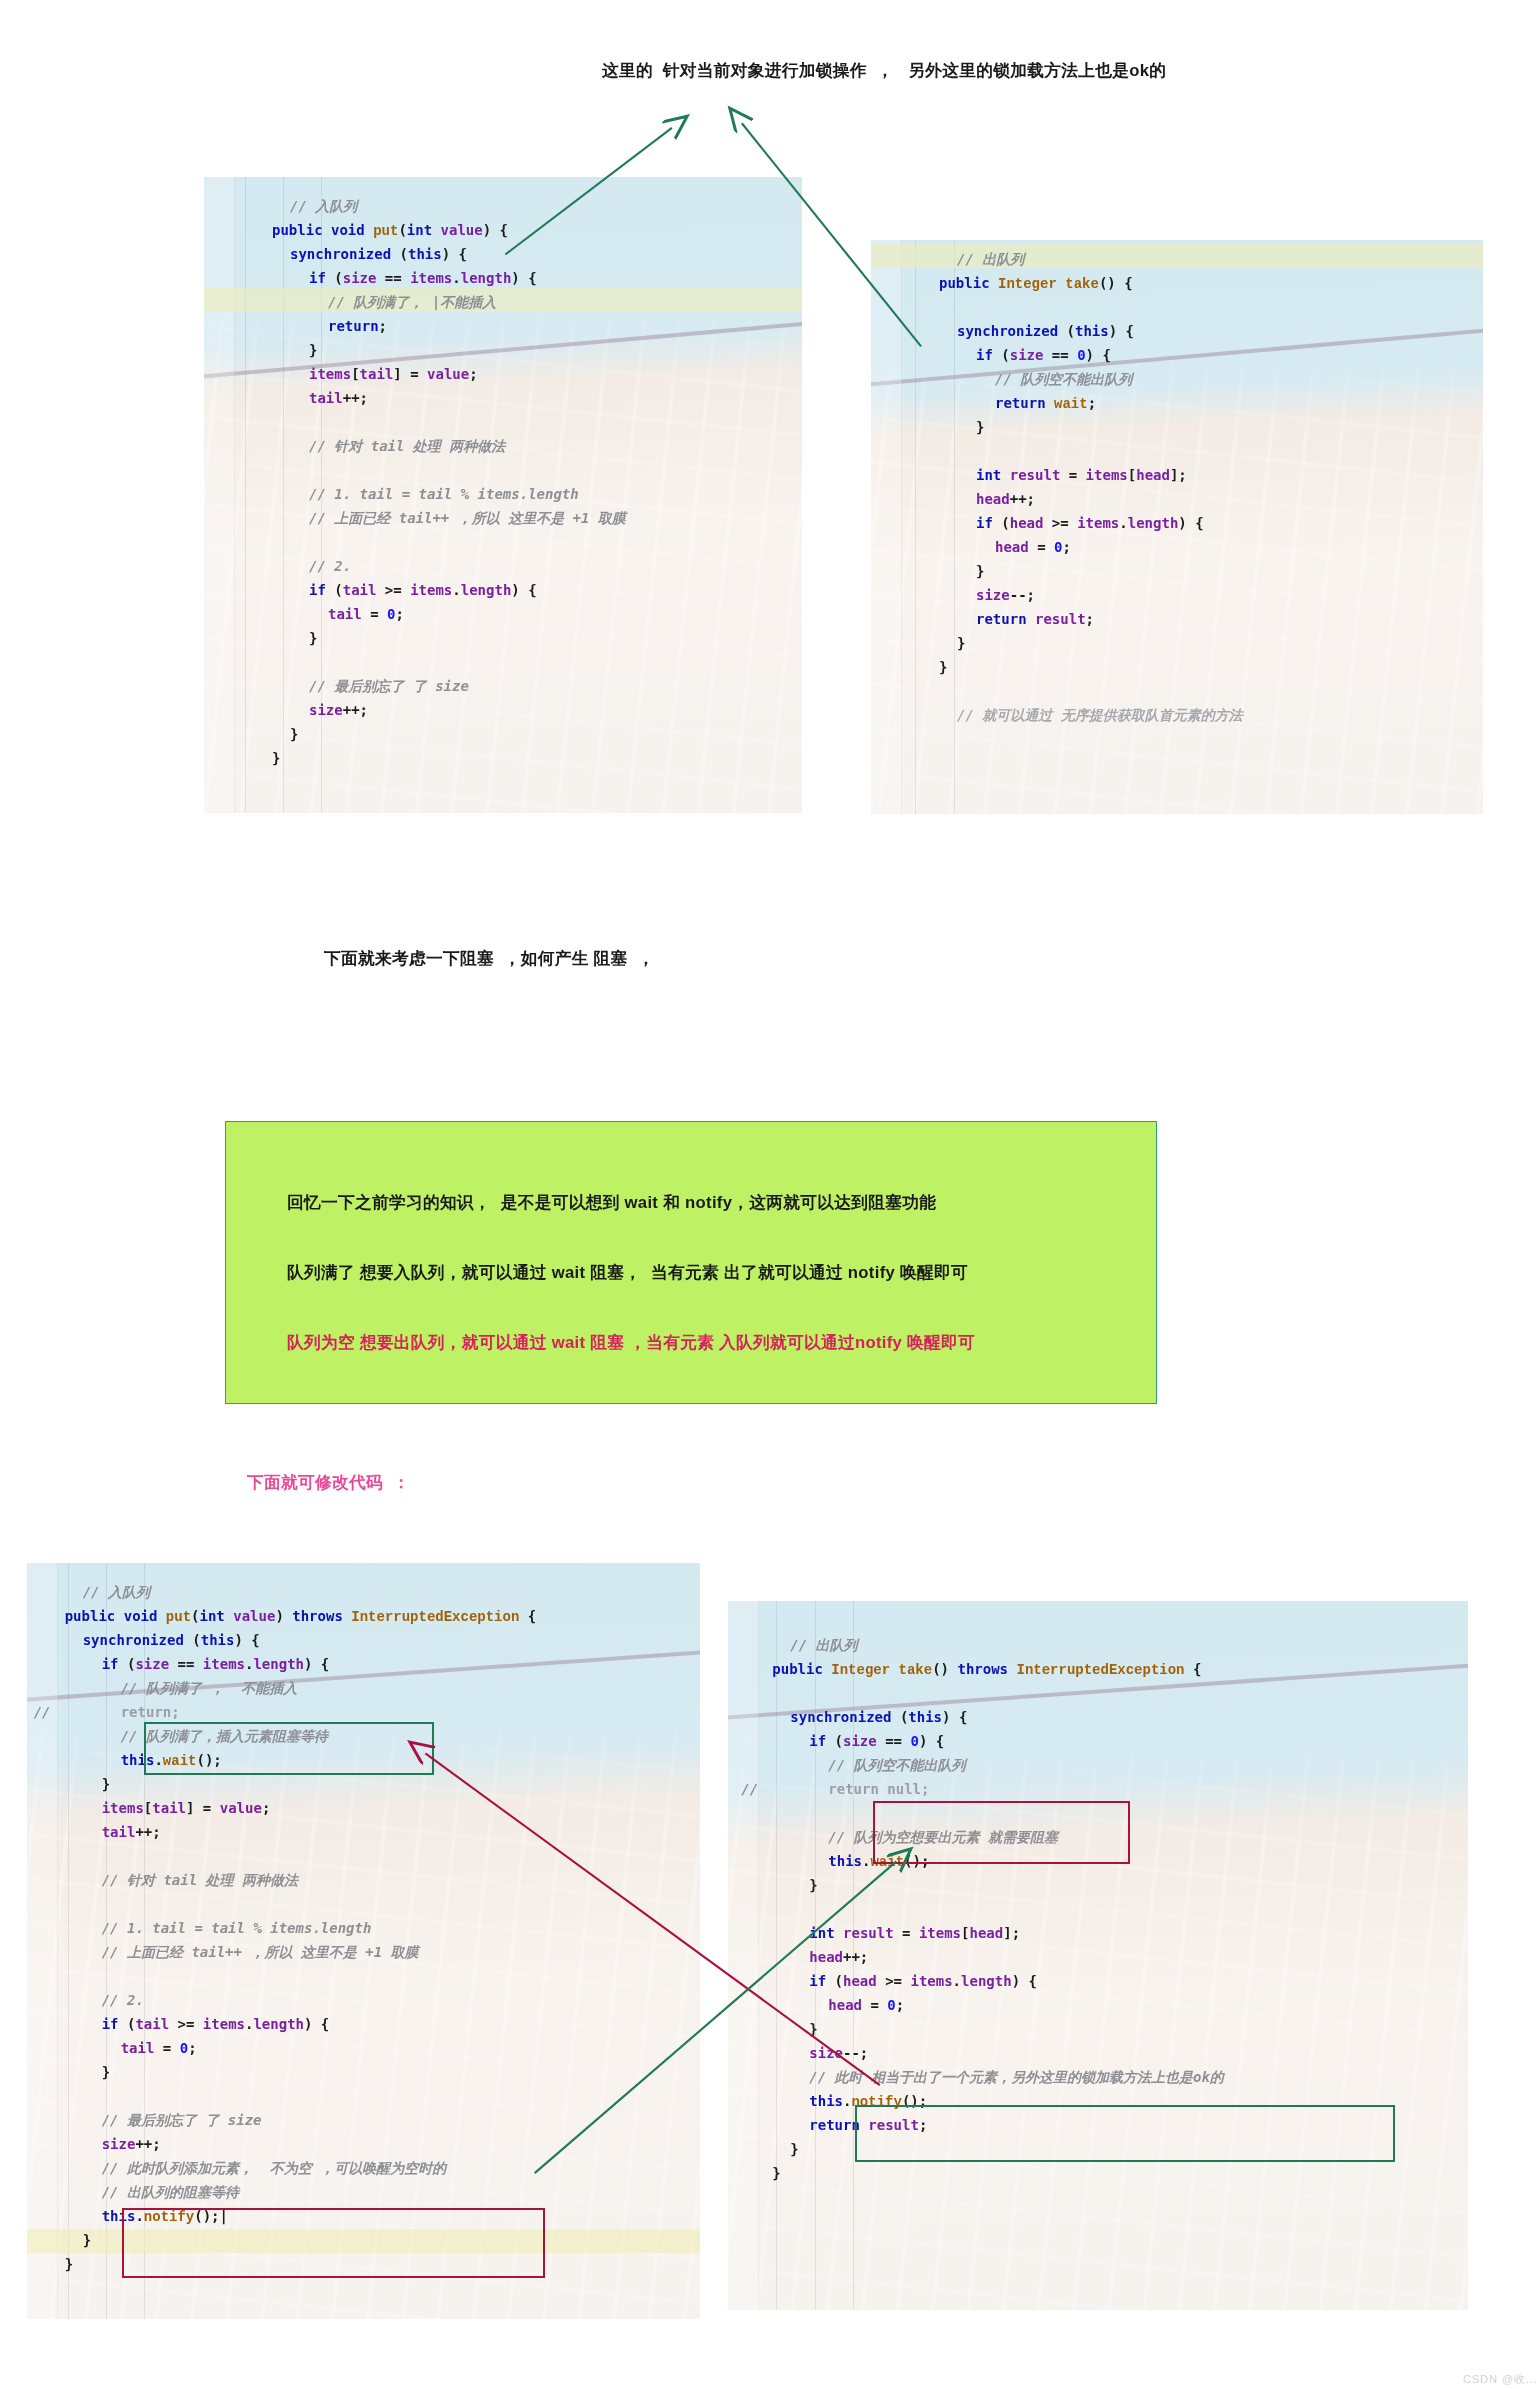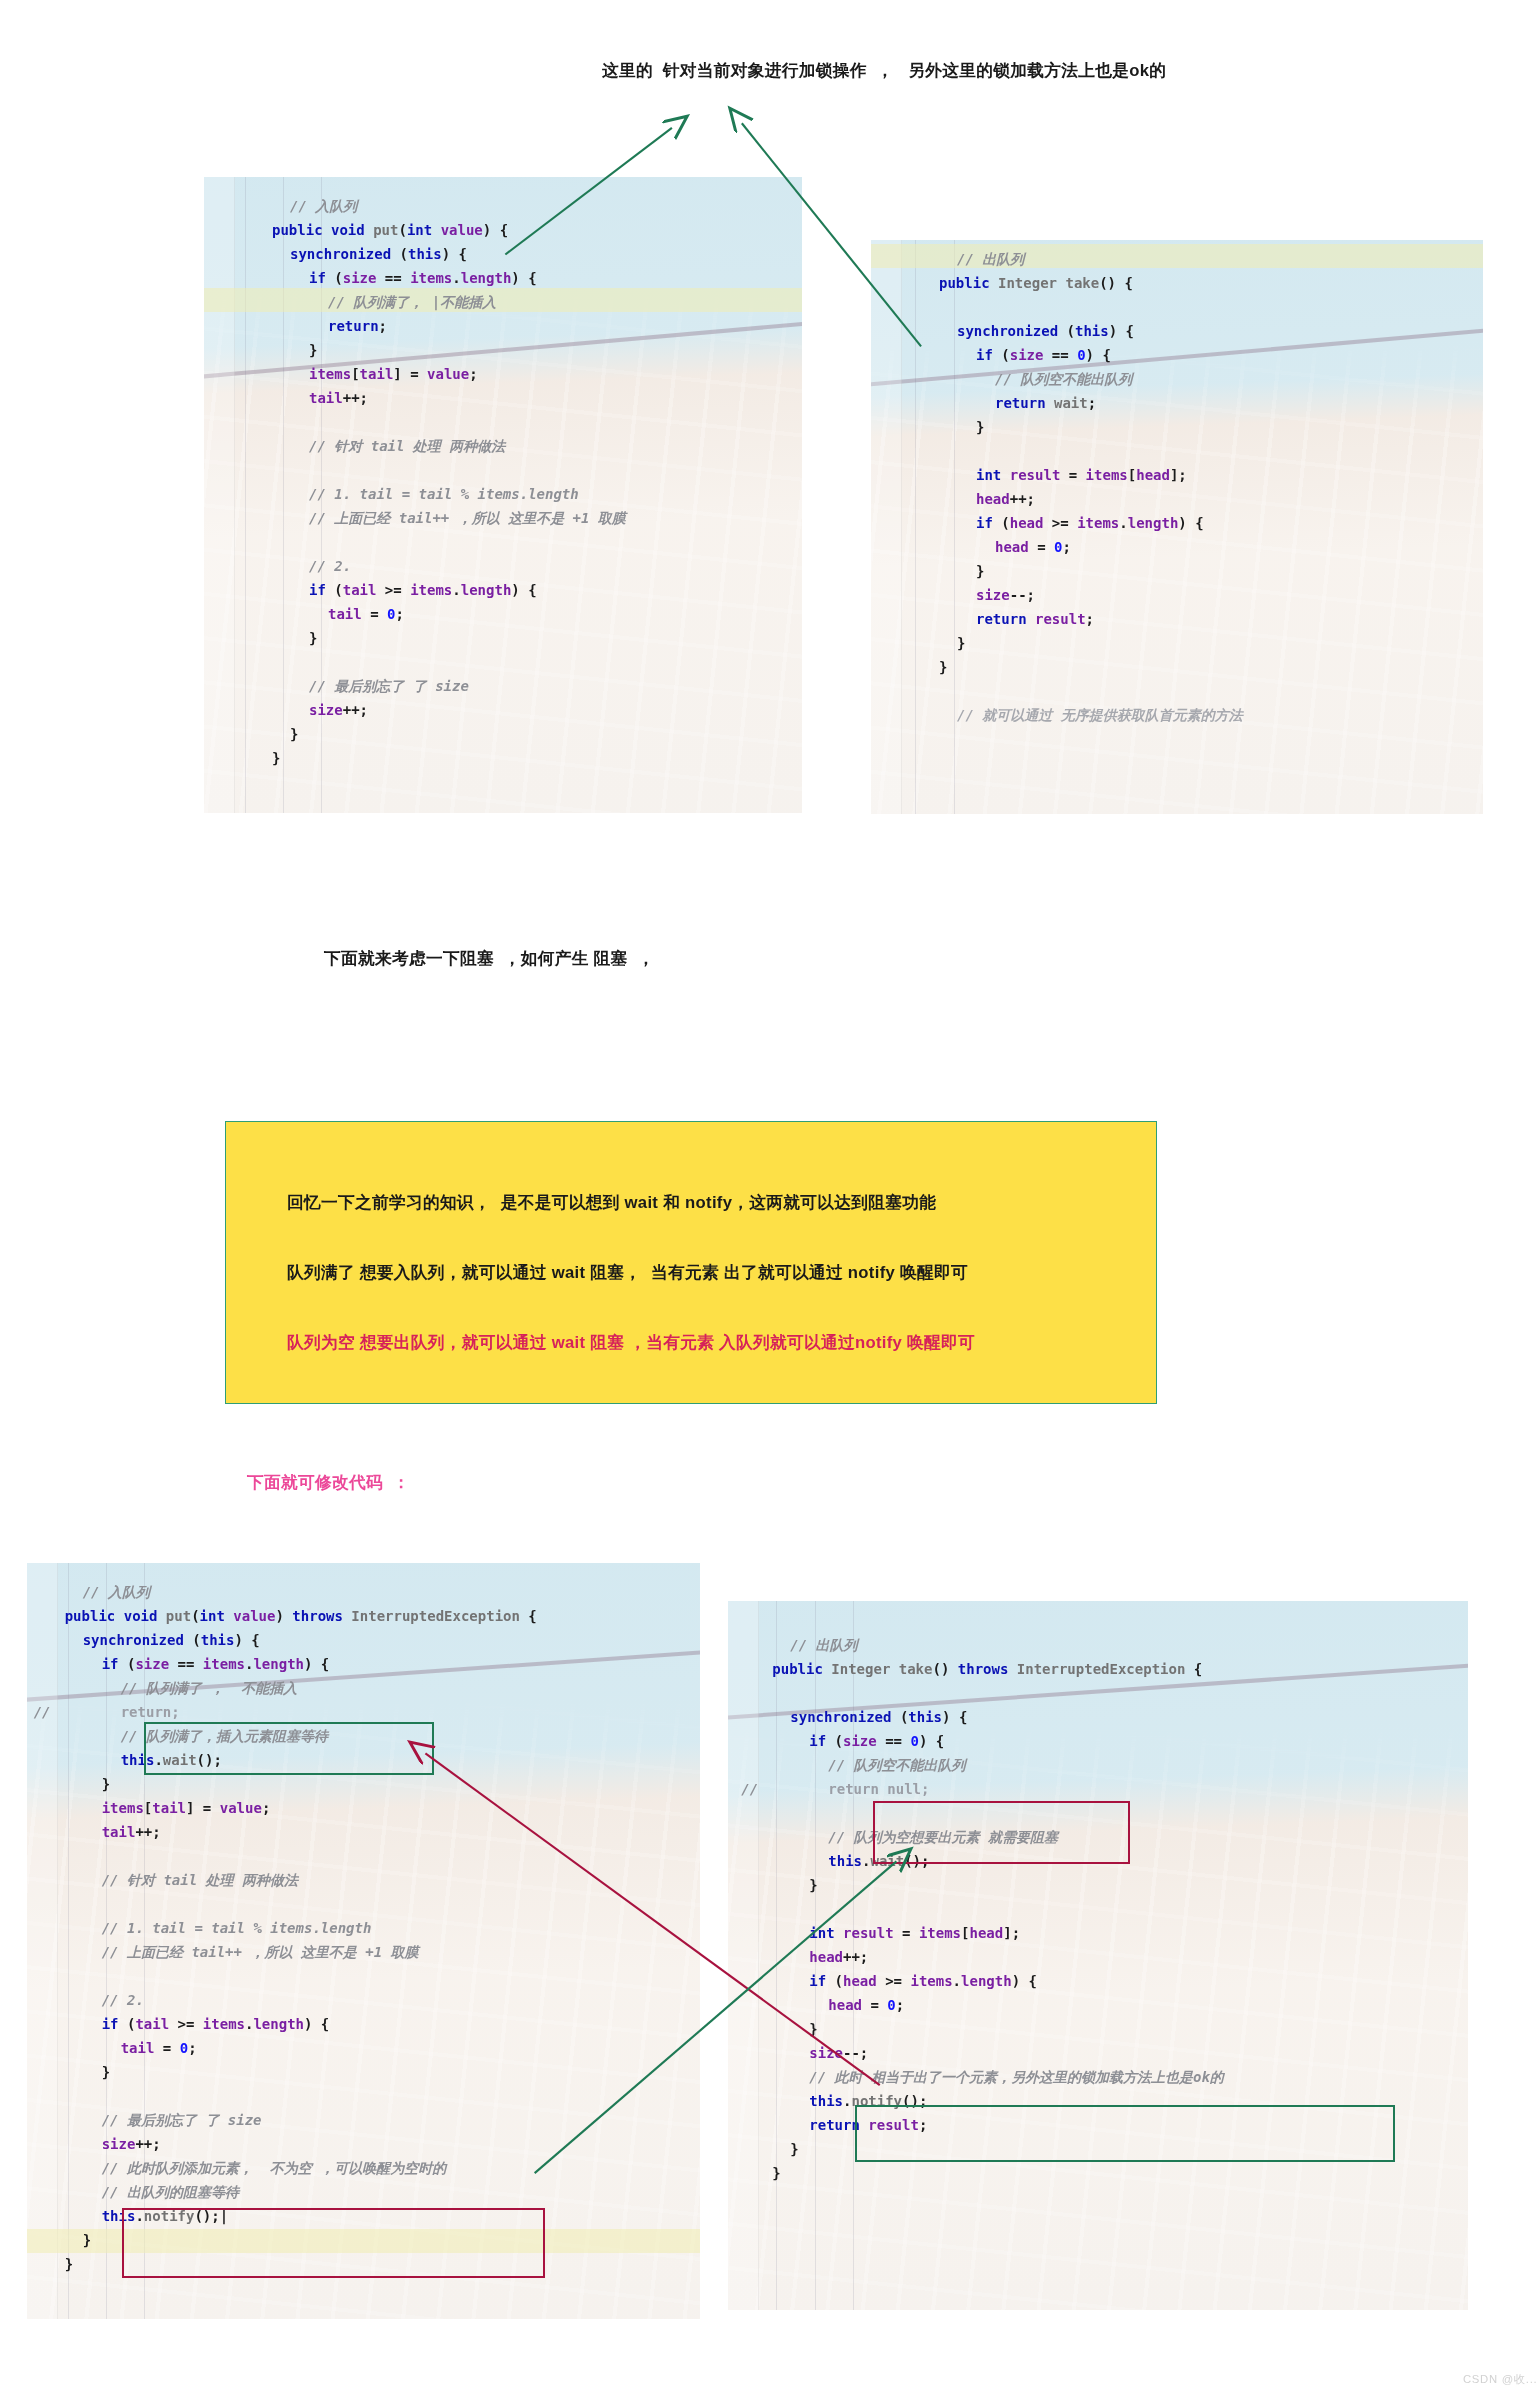--- a/index.html
+++ b/index.html
@@ -20,21 +20,21 @@
     font-weight: 700;
     letter-spacing: 0.3px;
     white-space: pre;
   }
   .prose-green { color: #ec4899; }
 
   
   .callout {
     position: absolute;
     border: 1.3px solid #2f9e76;
-    background: #fde047;
+    background: #bef264;
   }
   .callout .line {
     position: absolute;
     white-space: pre;
     font-size: 16.7px;
     font-weight: 700;
     color: #1a1a1a;
     letter-spacing: 0.3px;
   }
   .callout .line.red { color: #d6225a; }
@@ -84,21 +84,21 @@
     background: rgba(240,236,178,0.55);
   }
   .ide .code { position: absolute; left:0; top:0; }
   .ide .ln {
     position:relative;
     white-space: pre;
     font-weight: 700;
     line-height: 1;
   }
   .tok-kw   { color:#0a12b4; }
-  .tok-type { color:#737373; }
+  .tok-type { color:#a16207;font-family:Liberation Mono, monospace; }
   .tok-fld  { color:#7a1fa2; }
   .tok-num  { color:#1414ff; }
   .tok-pln  { color:#1b1b1b; }
   .tok-cmt  { color:#8d8f95; font-style: italic; font-weight:700; }
   .tok-cmt-dim { color:#a6a8ae; font-style: italic; font-weight:700; }
   .tok-dis  { color:#9b9ea6; font-weight:700; }
 
   
   .annobox { position:absolute; background: transparent; }
   .annobox.green { border:2px solid #1f7a55; }

